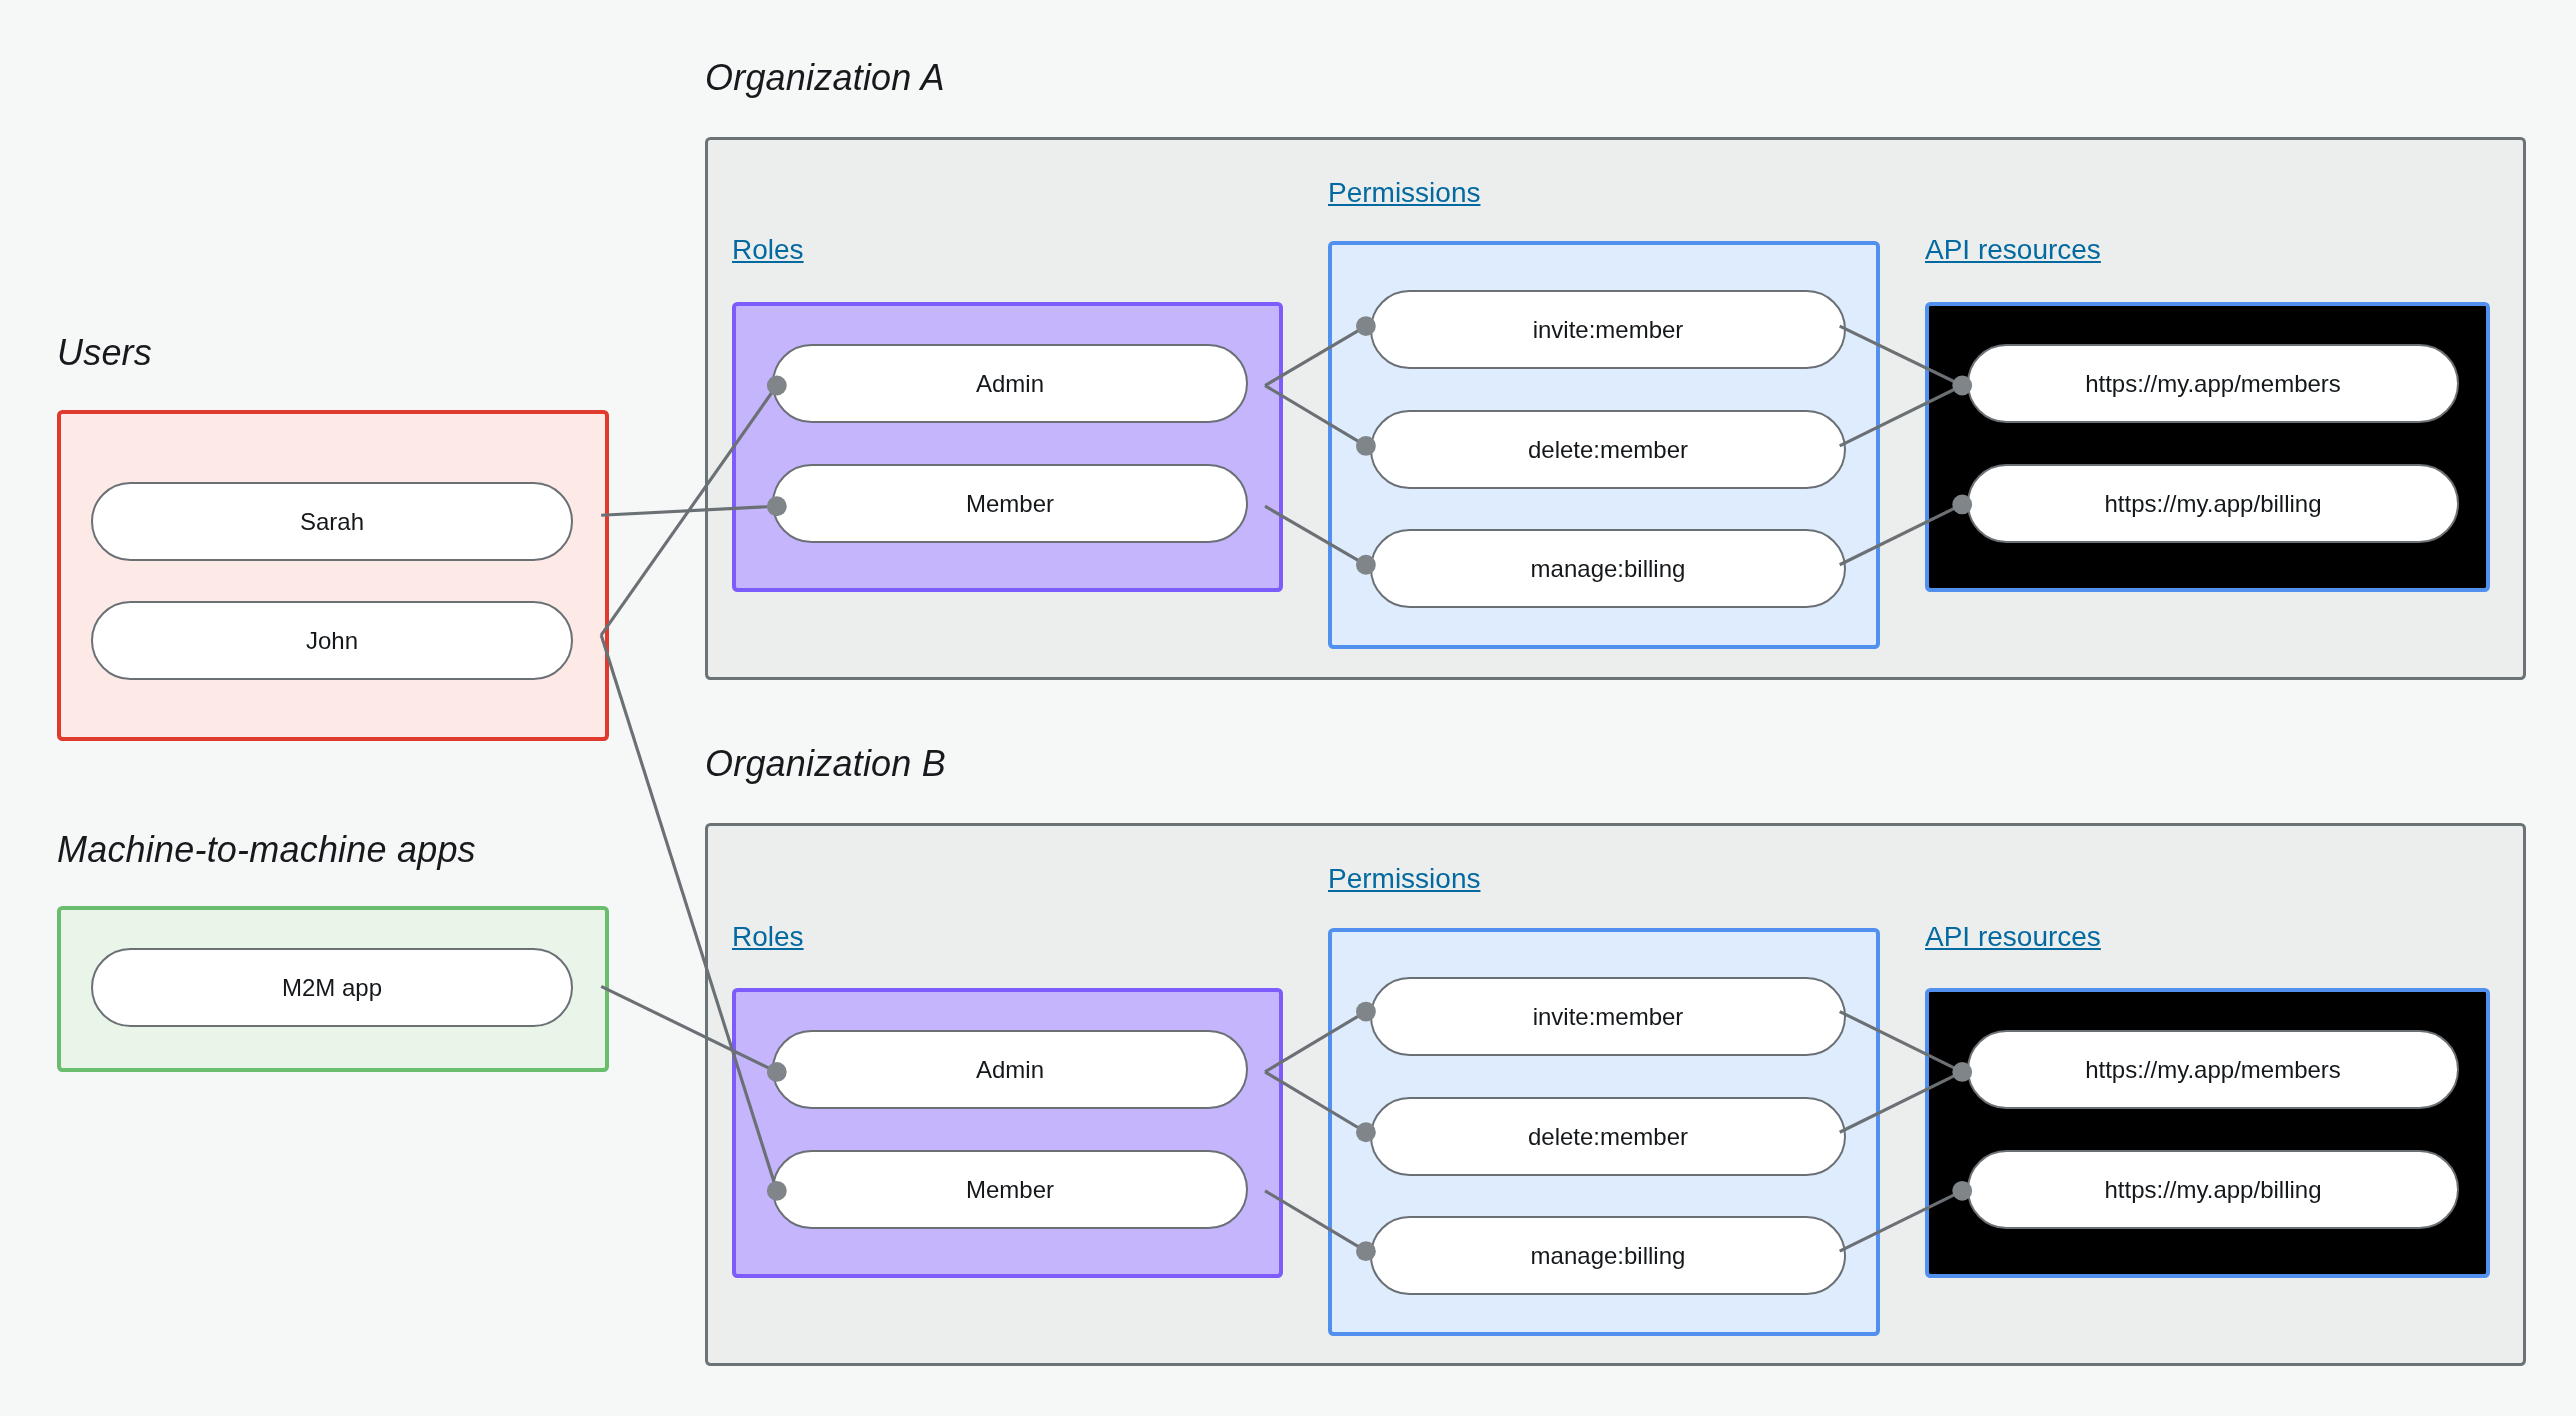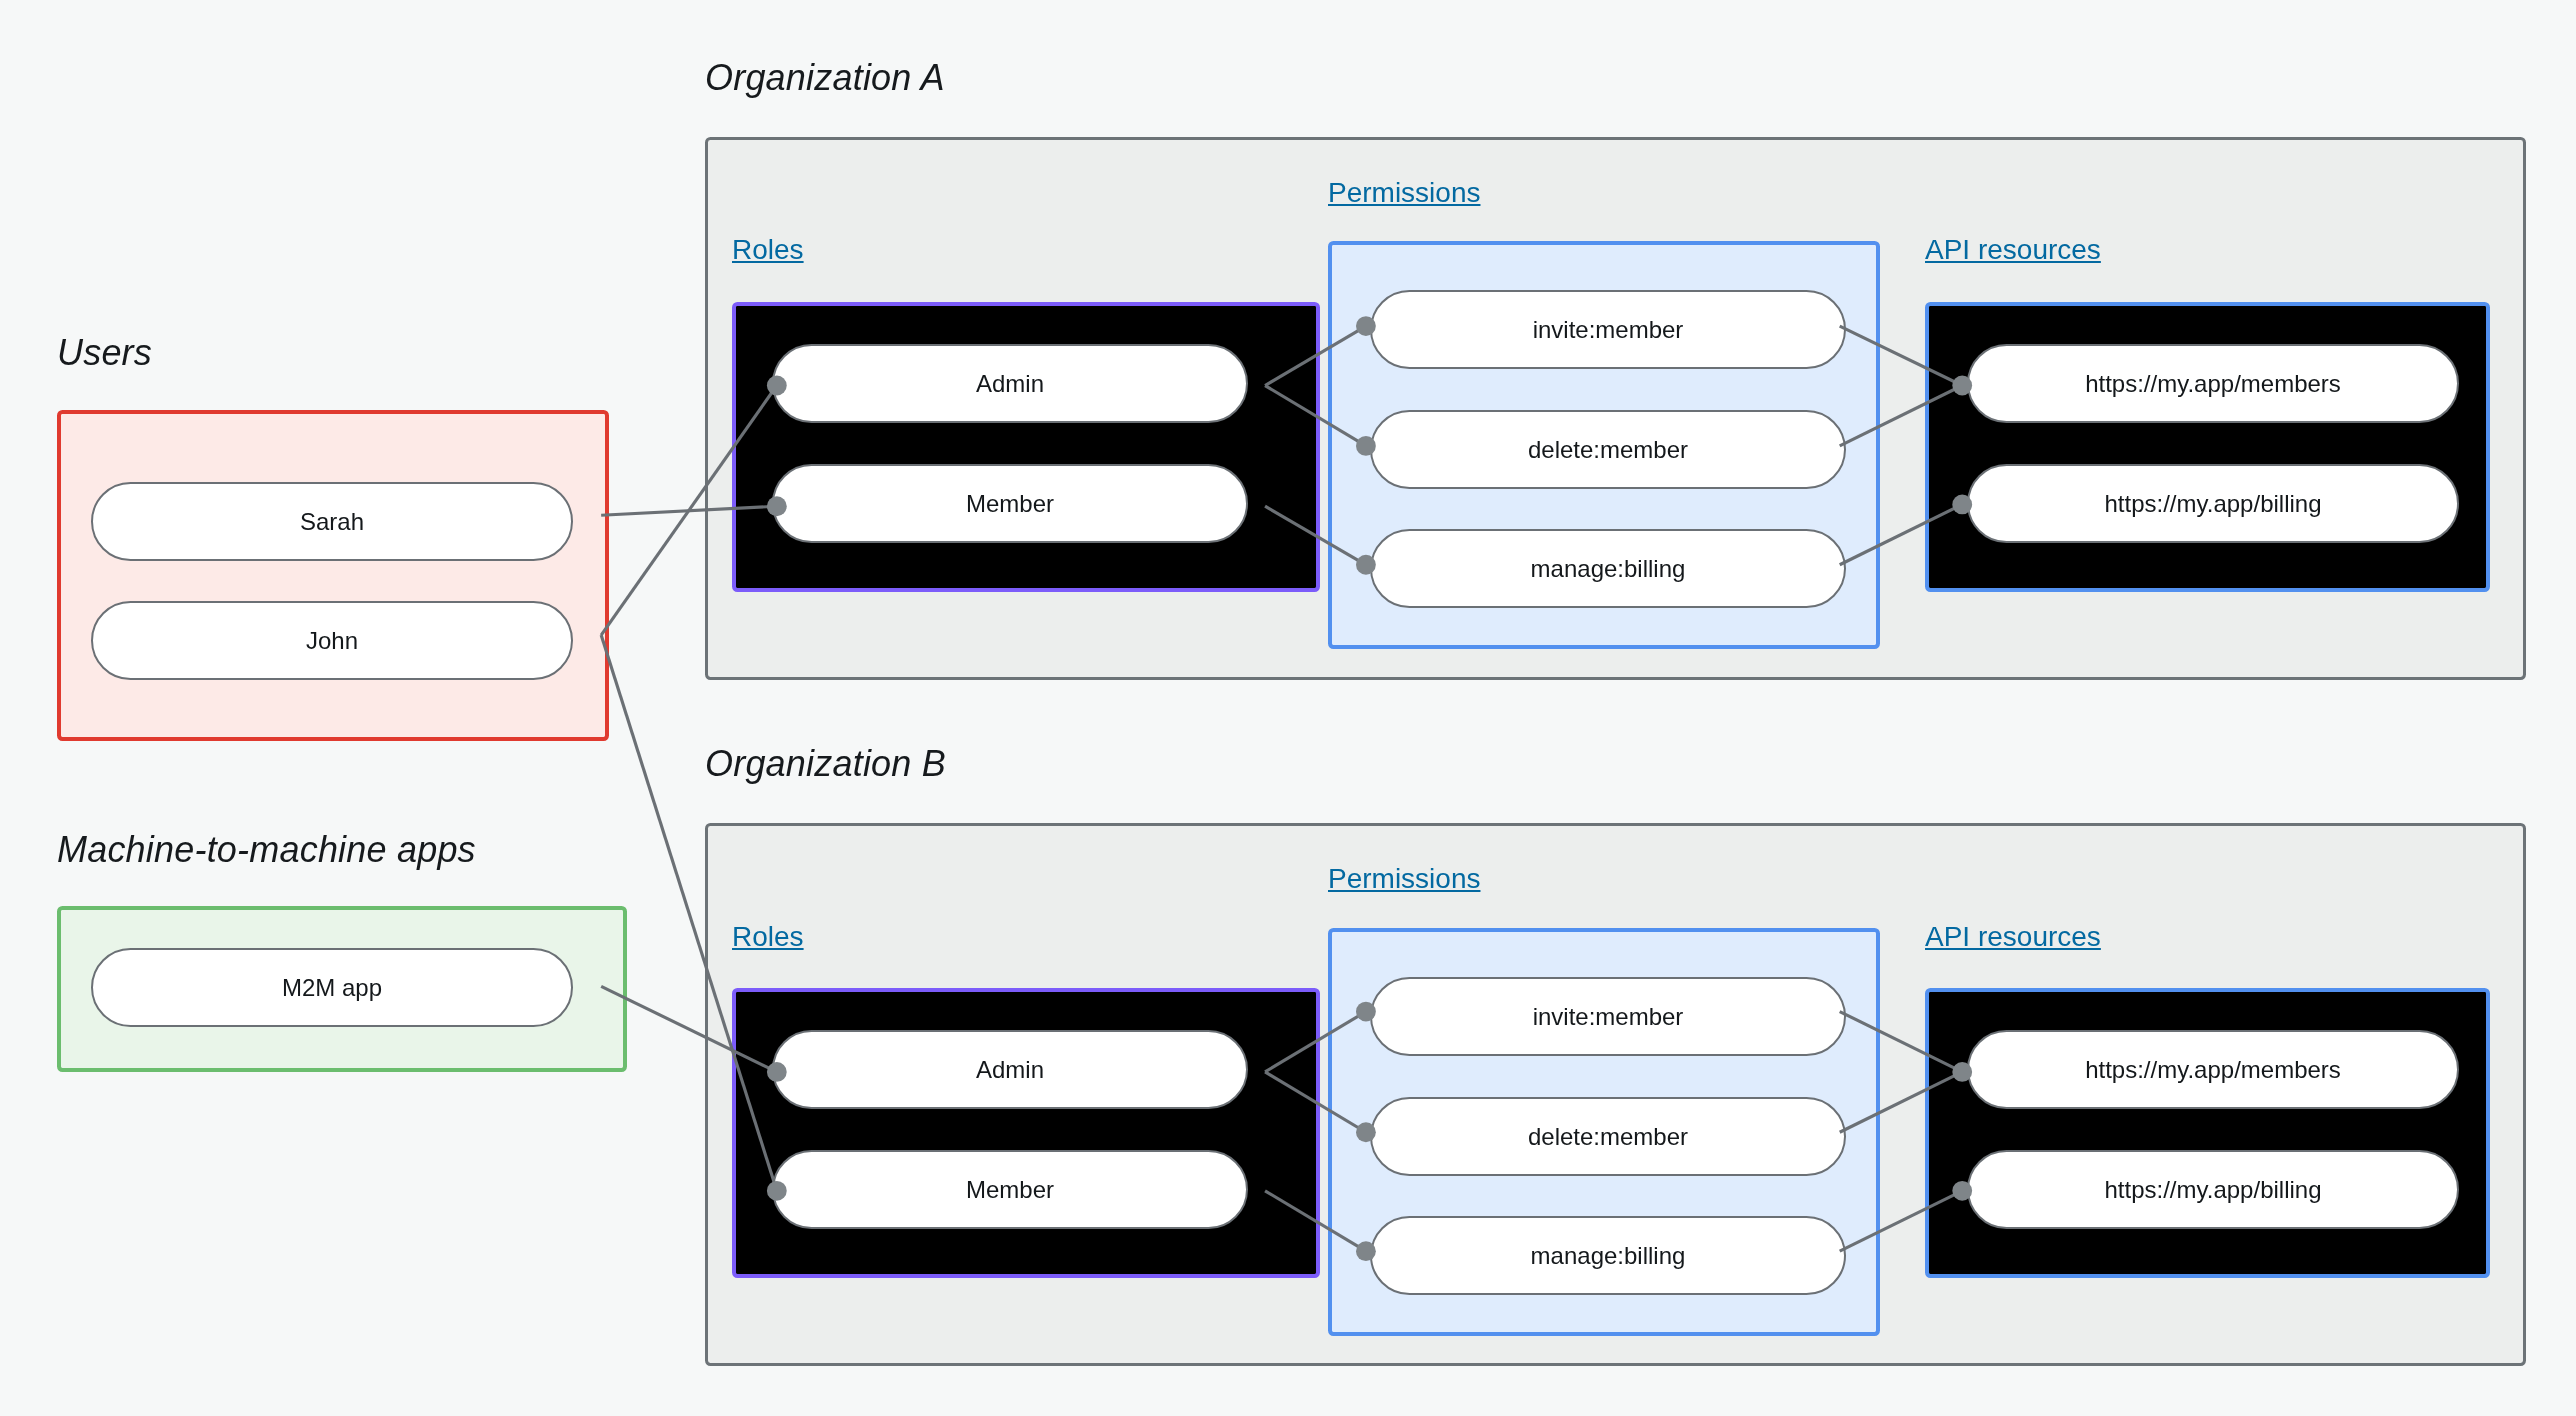--- a/index.html
+++ b/index.html
@@ -49,22 +49,22 @@
     border: 3.6px solid #6c7377;
     border-radius: 5.4px;
     z-index: 1;
   }
   .zone {
     position: absolute;
     border-radius: 5.4px;
     z-index: 2;
   }
   .zone.users   { background: #fdeae7; border: 4.5px solid #e03a2f; }
-  .zone.m2m     { background: #e9f5e9; border: 4.5px solid #6bbd6e; padding-left: 18px; }
-  .zone.roles   { background: #000000; border: 4.5px solid #7c5cfa; padding-left: 37px; }
+  .zone.m2m     { background: #e9f5e9; border: 4.5px solid #6bbd6e; }
+  .zone.roles   { background: #c4b5fd; border: 4.5px solid #7c5cfa; }
   .zone.perms   { background: #dfecfd; border: 4.5px solid #5290ef; }
   .zone.apires  { background: #000000; border: 4.5px solid #5290ef; text-align: right; }
   .pill {
     position: absolute;
     background: #ffffff;
     border: 2.7px solid #6b7075;
     border-radius: 900px;
     display: flex;
     align-items: center;
     justify-content: center;

